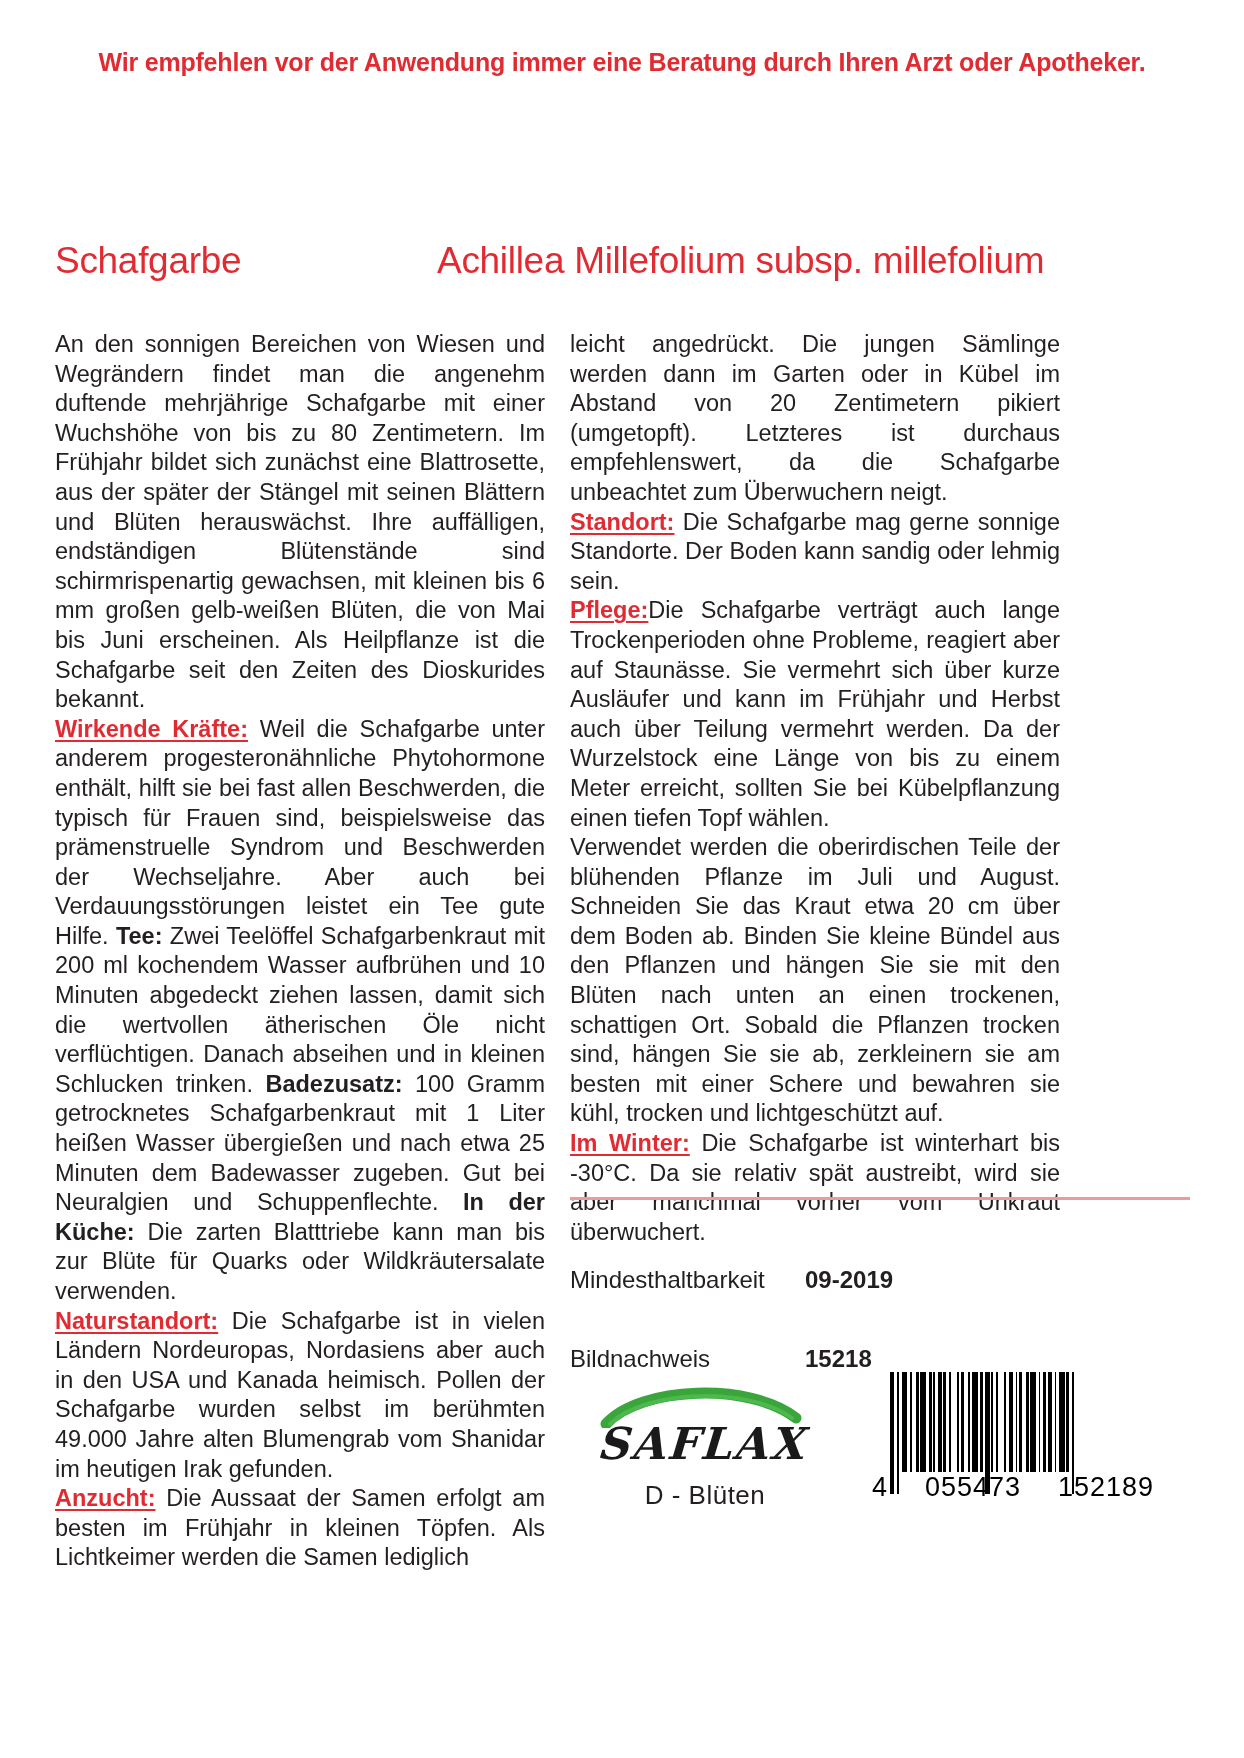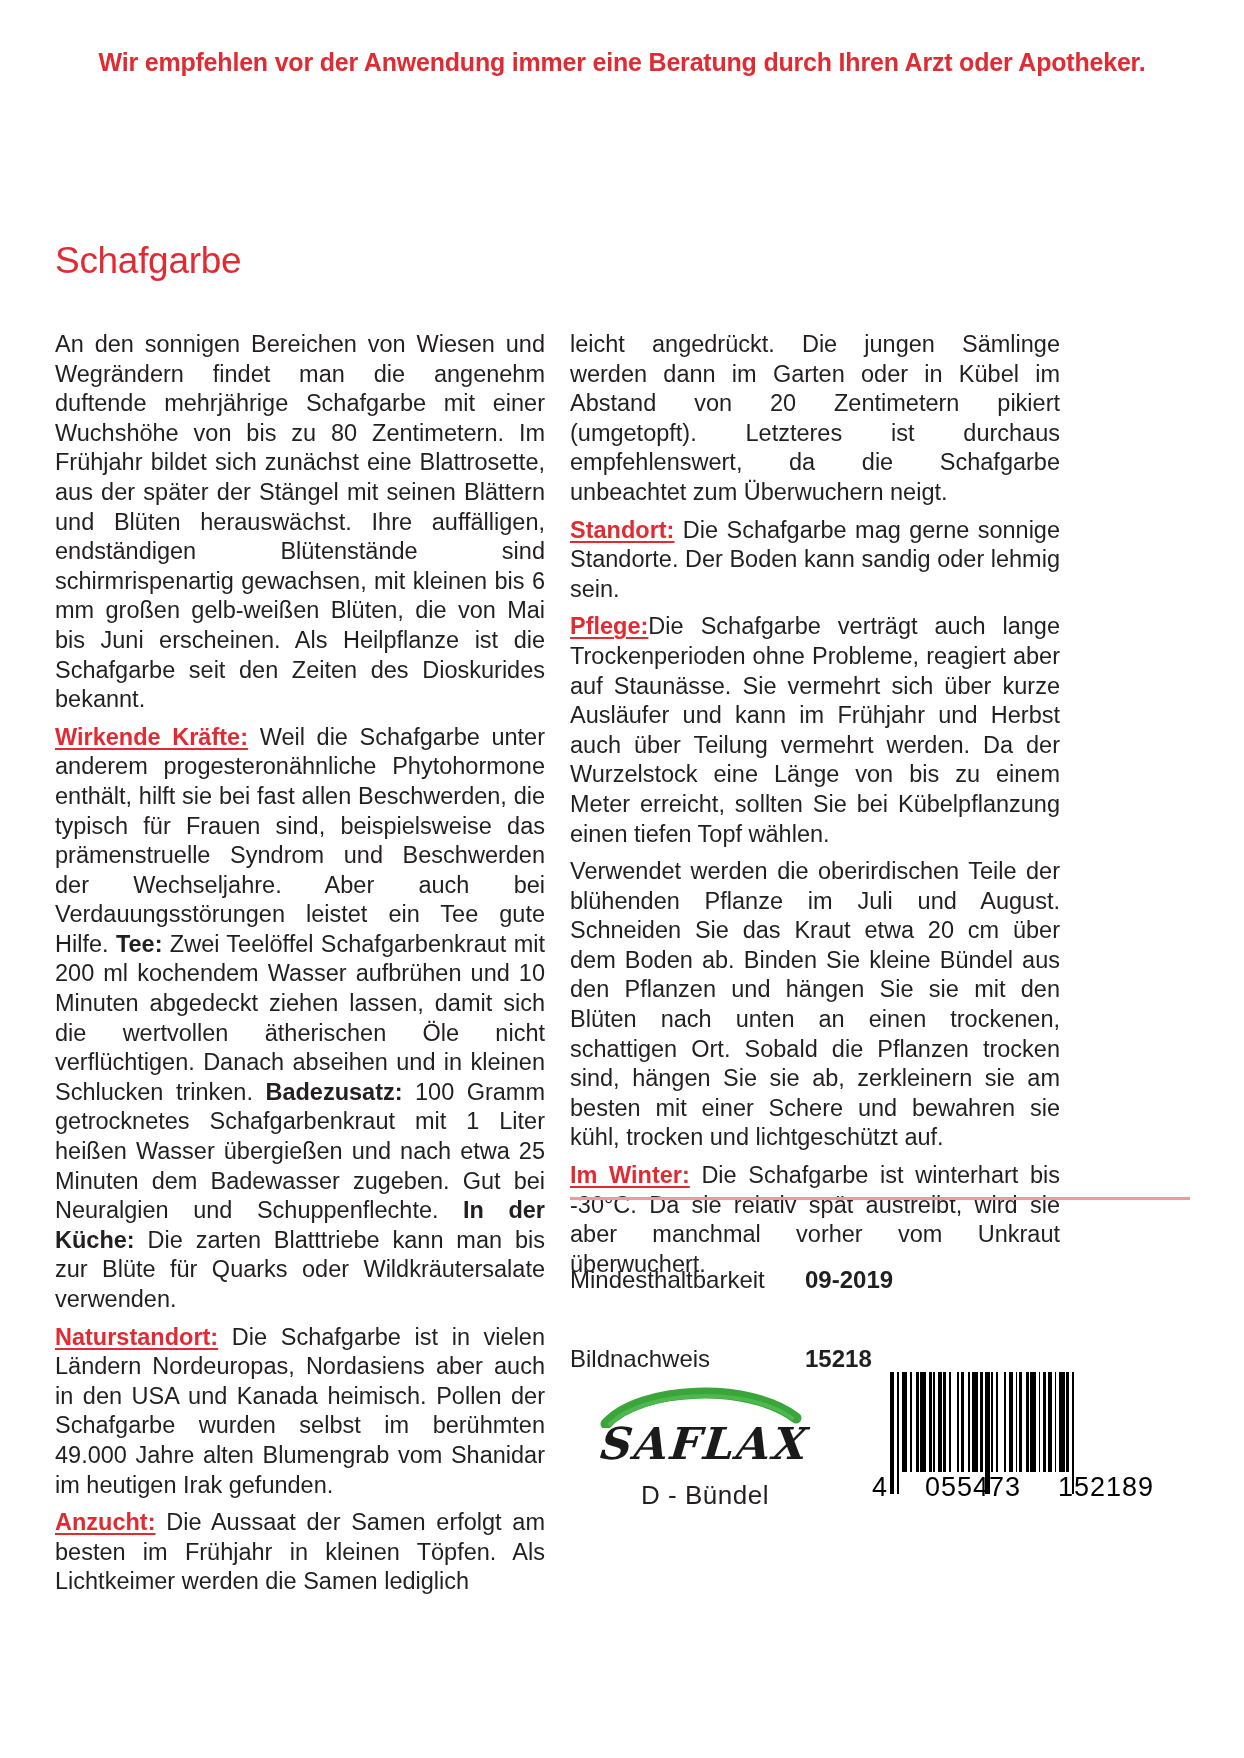--- a/index.html
+++ b/index.html
@@ -82,21 +82,21 @@
   .col-right { left: 515px; }
 
   p.para {
     margin: 0 0 0 0;
     font-size: 23.5px;
     line-height: 29.6px;
     text-align: justify;
     color: #231f20;
     hyphens: none;
   }
-  p.para + p.para { margin-top: 8px; }
+  p.para + p.para { margin-top: 0px; }
 
   .hd-red {
     color: #e02b32;
     font-weight: bold;
     text-decoration: underline;
     text-underline-offset: 3px;
     text-decoration-thickness: 2px;
   }
   .hd-black {
     color: #231f20;
@@ -204,20 +204,21 @@
 </style>
 </head>
 <body>
 
 <div class="page">
 
   <div class="advisory">Wir empfehlen vor der Anwendung immer eine Beratung durch Ihren Arzt oder Apotheker.</div>
 
   <div class="title-row">
     <div class="title-common">Schafgarbe</div>
+    <div class="title-latin">Achillea Millefolium subsp. millefolium</div>
   </div>
 
   <div class="columns">
 
     <div class="col col-left">
 
       <p class="para"><span>An den sonnigen Bereichen von Wiesen und Wegrändern findet man die angenehm duftende mehrjährige Schafgarbe mit einer Wuchshöhe von bis zu 80 Zentimetern. Im Frühjahr bildet sich zunächst eine Blattrosette, aus der später der Stängel mit seinen Blättern und Blüten herauswächst. Ihre auffälligen, endständigen Blütenstände sind schirmrispenartig gewachsen, mit kleinen bis 6 mm großen gelb-weißen Blüten, die von Mai bis Juni erscheinen. Als Heilpflanze ist die Schafgarbe seit den Zeiten des Dioskurides bekannt.</span></p>
 
       <p class="para"><span class="hd-red">Wirkende Kräfte:</span><span> Weil die Schafgarbe unter anderem progesteronähnliche Phytohormone enthält, hilft sie bei fast allen Beschwerden, die typisch für Frauen sind, beispielsweise das prämenstruelle Syndrom und Beschwerden der Wechseljahre. Aber auch bei Verdauungsstörungen leistet ein Tee gute Hilfe. </span><span class="hd-black">Tee:</span><span> Zwei Teelöffel Schafgarbenkraut mit 200 ml kochendem Wasser aufbrühen und 10 Minuten abgedeckt ziehen lassen, damit sich die wertvollen ätherischen Öle nicht verflüchtigen. Danach abseihen und in kleinen Schlucken trinken. </span><span class="hd-black">Badezusatz:</span><span> 100 Gramm getrocknetes Schafgarbenkraut mit 1 Liter heißen Wasser übergießen und nach etwa 25 Minuten dem Badewasser zugeben. Gut bei Neuralgien und Schuppenflechte. </span><span class="hd-black">In der Küche:</span><span> Die zarten Blatttriebe kann man bis zur Blüte für Quarks oder Wildkräutersalate verwenden.</span></p>
 
@@ -252,21 +253,21 @@
       <span class="meta-value b">15218</span>
     </div>
   </div>
 
   <div class="logo-block">
     <svg class="logo-arc" width="210" height="48" viewBox="0 0 210 48">
       <path d="M6 44 C 40 6, 150 2, 196 38" stroke="#3aa53a" stroke-width="11" fill="none" stroke-linecap="round"></path>
       <path d="M10 44 C 44 10, 148 6, 192 38" stroke="#4db84d" stroke-width="4" fill="none" stroke-linecap="round"></path>
     </svg>
     <div class="logo-word">SAFLAX</div>
-    <div class="logo-city">D - Bündel</div>
+    <div class="logo-city">D - Blüten</div>
   </div>
 
   <div class="barcode-block">
     <div class="bars" id="bars">
         <div class="bar tall" style="width: 4.35px;"></div>
         <div class="bar g tall" style="width: 2.9px;"></div>
         <div class="bar tall" style="width: 1.45px;"></div>
         <div class="bar g" style="width: 2.9px;"></div>
         <div class="bar" style="width: 5.8px;"></div>
         <div class="bar g" style="width: 2.9px;"></div>

